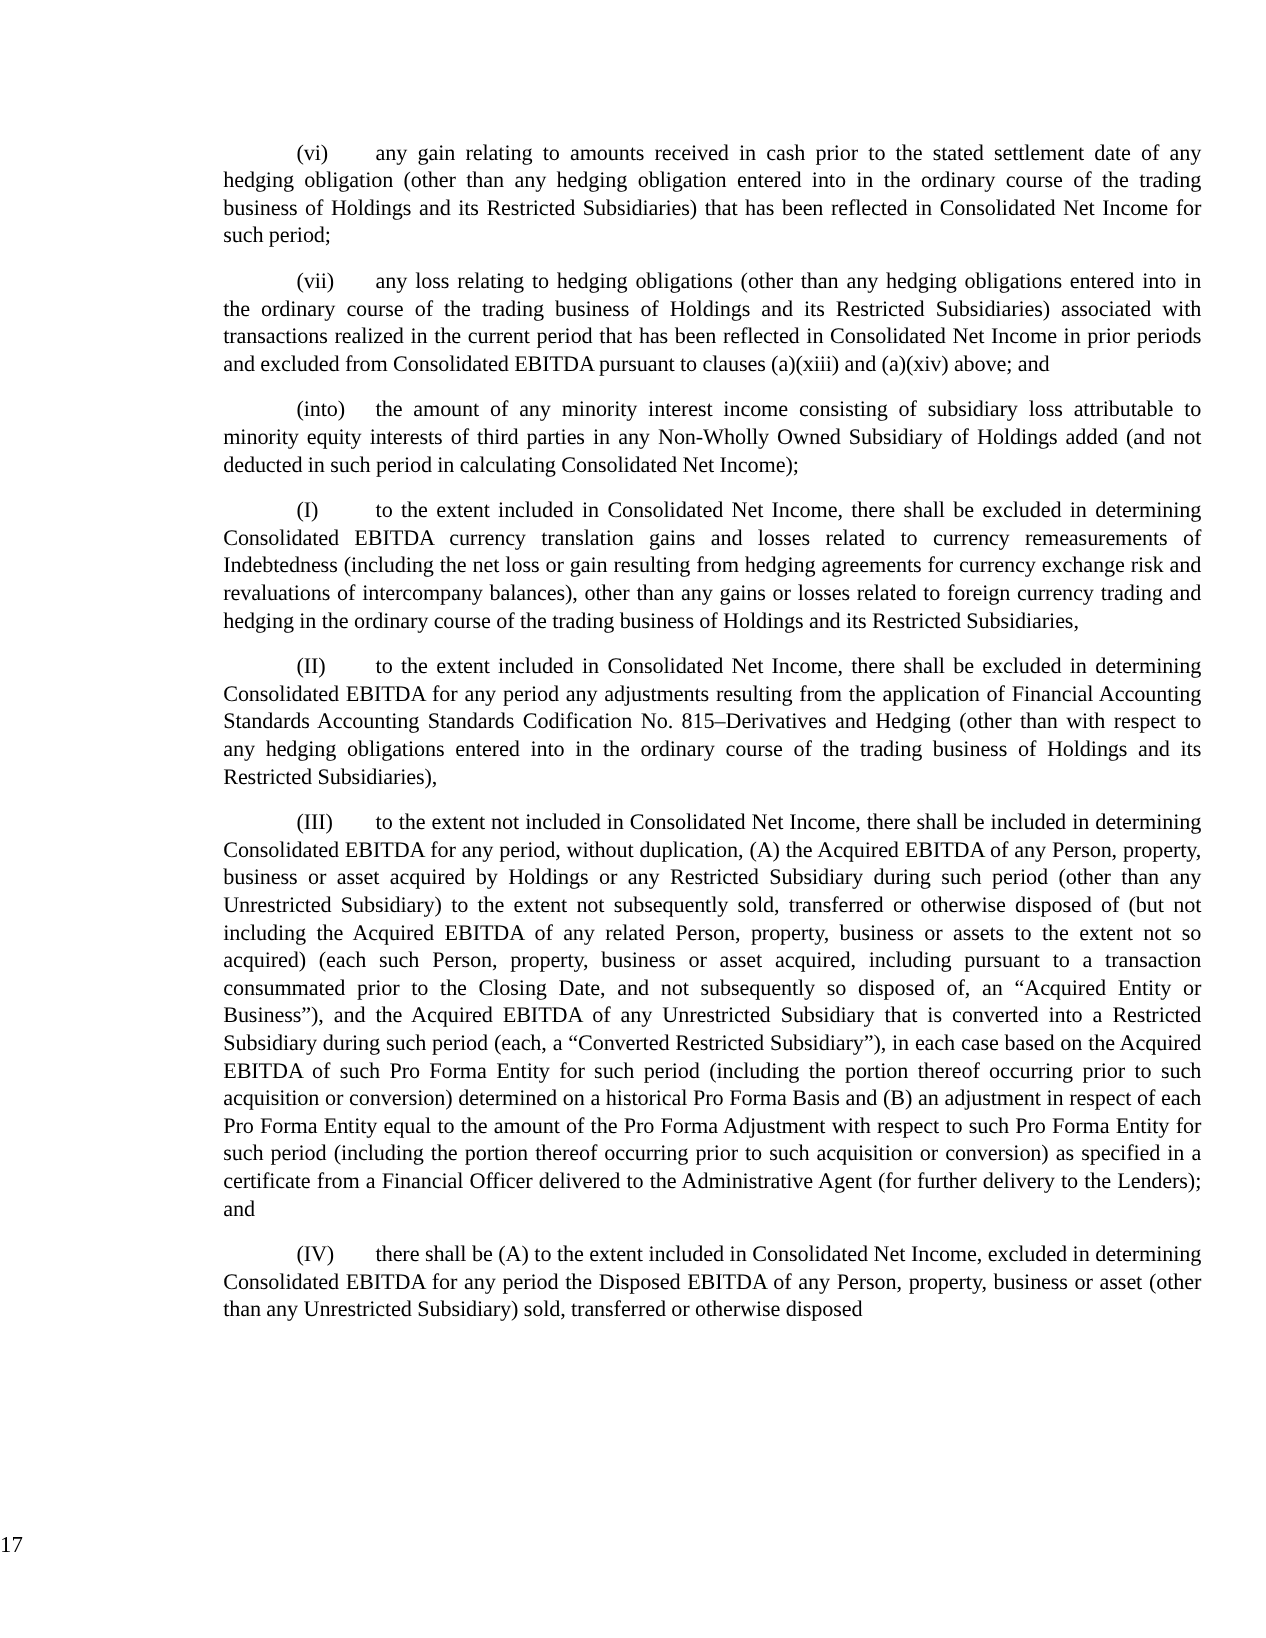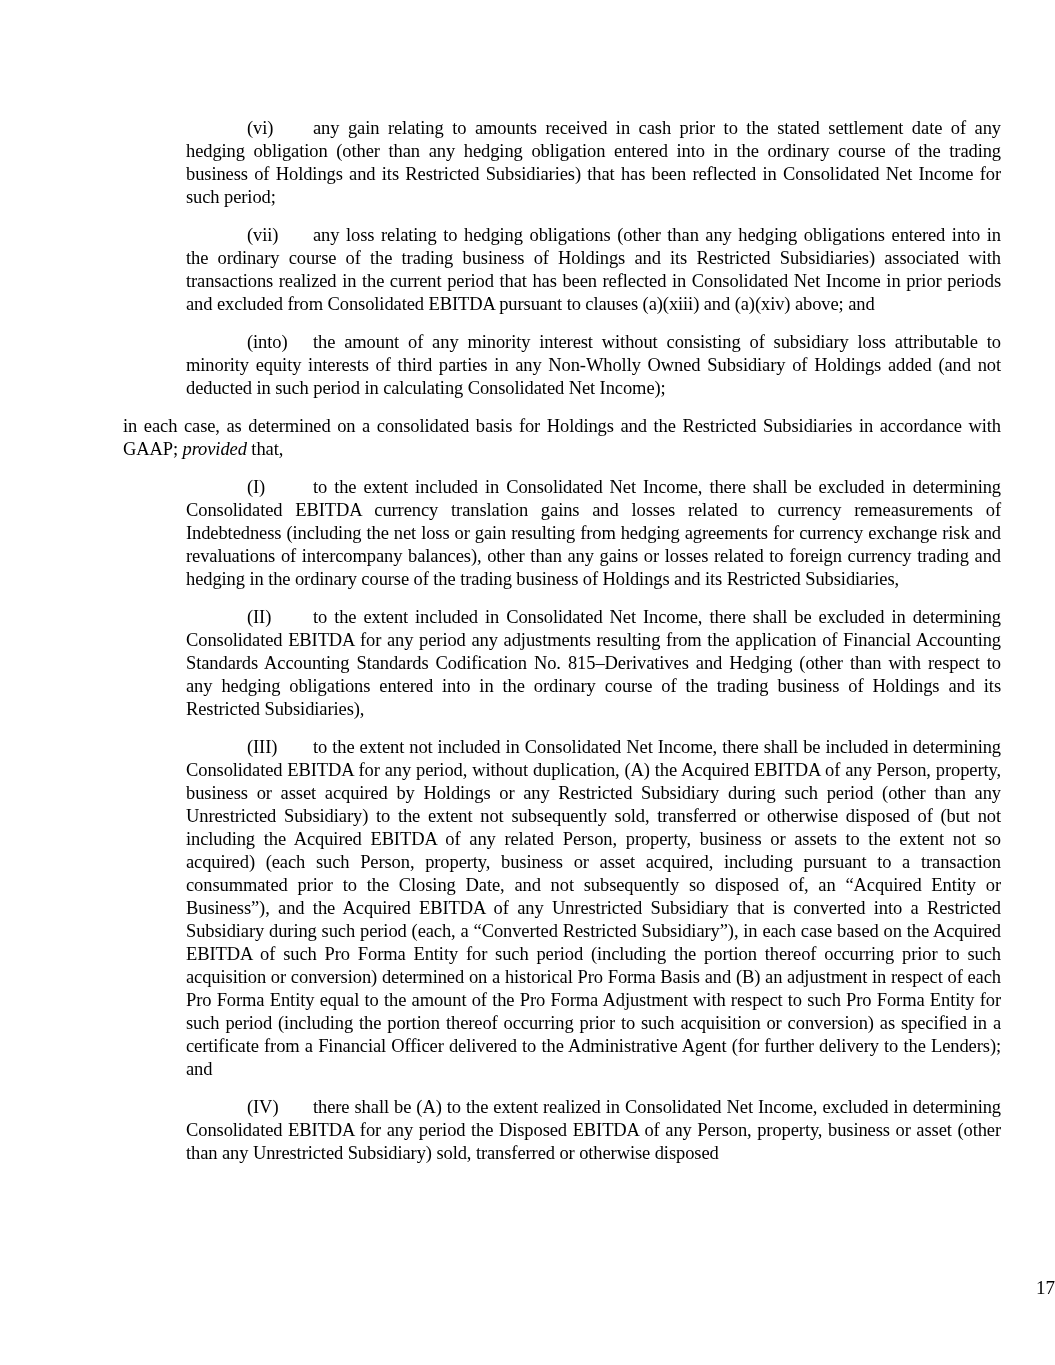--- a/index.html
+++ b/index.html
@@ -39,33 +39,32 @@
     text-indent: 0;
   }
   .seg-normal { font-weight: normal; font-style: normal; }
   .seg-bold   { font-weight: normal;   font-style: normal; }
   .seg-italic { font-weight: normal; font-style: italic; }
   .page-number {
     position: absolute;
     top: 1276px;
     left: 0;
     width: 100%;
-    text-align: right;
+    text-align: left;
     font-size: 19px;
     line-height: 23px;
   }
 </style>
 </head>
 <body>
 
 <div class="page">
   <section>
       <p class="para clause"><span class="cnum">(vi)</span><span class="seg-normal">any gain relating to amounts received in cash prior to the stated settlement date of any hedging obligation (other than any hedging obligation entered into in the ordinary course of the trading business of Holdings and its Restricted Subsidiaries) that has been reflected in Consolidated Net Income for such period;</span></p>
       <p class="para clause"><span class="cnum">(vii)</span><span class="seg-normal">any loss relating to hedging obligations (other than any hedging obligations entered into in the ordinary course of the trading business of Holdings and its Restricted Subsidiaries) associated with transactions realized in the current period that has been reflected in Consolidated Net Income in prior periods and excluded from Consolidated EBITDA pursuant to clauses (a)(xiii) and (a)(xiv) above; and</span></p>
-      <p class="para clause"><span class="cnum">(into)</span><span class="seg-normal">the amount of any minority interest without consisting of subsidiary loss attributable to minority equity interests of third parties in any Non-Wholly Owned Subsidiary of Holdings added (and not deducted in such period in calculating Consolidated Net Income);</span></p>
-      <p class="para flush"><span class="seg-normal">in each case, as determined on a consolidated basis for Holdings and the Restricted Subsidiaries in accordance with GAAP; </span><span class="seg-italic">provided</span><span class="seg-normal"> that,</span></p>
+      <p class="para clause"><span class="cnum">(into)</span><span class="seg-normal">the amount of any minority interest income consisting of subsidiary loss attributable to minority equity interests of third parties in any Non-Wholly Owned Subsidiary of Holdings added (and not deducted in such period in calculating Consolidated Net Income);</span></p>
       <p class="para clause"><span class="cnum">(I)</span><span class="seg-normal">to the extent included in Consolidated Net Income, there shall be excluded in determining Consolidated EBITDA currency translation gains and losses related to currency remeasurements of Indebtedness (including the net loss or gain resulting from hedging agreements for currency exchange risk and revaluations of intercompany balances), other than any gains or losses related to foreign currency trading and hedging in the ordinary course of the trading business of Holdings and its Restricted Subsidiaries,</span></p>
       <p class="para clause"><span class="cnum">(II)</span><span class="seg-normal">to the extent included in Consolidated Net Income, there shall be excluded in determining Consolidated EBITDA for any period any adjustments resulting from the application of Financial Accounting Standards Accounting Standards Codification No. 815–Derivatives and Hedging (other than with respect to any hedging obligations entered into in the ordinary course of the trading business of Holdings and its Restricted Subsidiaries),</span></p>
       <p class="para clause"><span class="cnum">(III)</span><span class="seg-normal">to the extent not included in Consolidated Net Income, there shall be included in determining Consolidated EBITDA for any period, without duplication, (A) the Acquired EBITDA of any Person, property, business or asset acquired by Holdings or any Restricted Subsidiary during such period (other than any Unrestricted Subsidiary) to the extent not subsequently sold, transferred or otherwise disposed of (but not including the Acquired EBITDA of any related Person, property, business or assets to the extent not so acquired) (each such Person, property, business or asset acquired, including pursuant to a transaction consummated prior to the Closing Date, and not subsequently so disposed of, an </span><span class="seg-bold">“Acquired Entity or Business”</span><span class="seg-normal">), and the Acquired EBITDA of any Unrestricted Subsidiary that is converted into a Restricted Subsidiary during such period (each, a </span><span class="seg-bold">“Converted Restricted Subsidiary”</span><span class="seg-normal">), in each case based on the Acquired EBITDA of such Pro Forma Entity for such period (including the portion thereof occurring prior to such acquisition or conversion) determined on a historical Pro Forma Basis and (B) an adjustment in respect of each Pro Forma Entity equal to the amount of the Pro Forma Adjustment with respect to such Pro Forma Entity for such period (including the portion thereof occurring prior to such acquisition or conversion) as specified in a certificate from a Financial Officer delivered to the Administrative Agent (for further delivery to the Lenders); and</span></p>
-      <p class="para clause"><span class="cnum">(IV)</span><span class="seg-normal">there shall be (A) to the extent realized in Consolidated Net Income, excluded in determining Consolidated EBITDA for any period the Disposed EBITDA of any Person, property, business or asset (other than any Unrestricted Subsidiary) sold, transferred or otherwise disposed</span></p>
+      <p class="para clause"><span class="cnum">(IV)</span><span class="seg-normal">there shall be (A) to the extent included in Consolidated Net Income, excluded in determining Consolidated EBITDA for any period the Disposed EBITDA of any Person, property, business or asset (other than any Unrestricted Subsidiary) sold, transferred or otherwise disposed</span></p>
     </section>
   <div class="page-number">17</div>
 </div>
 
 </body></html>

